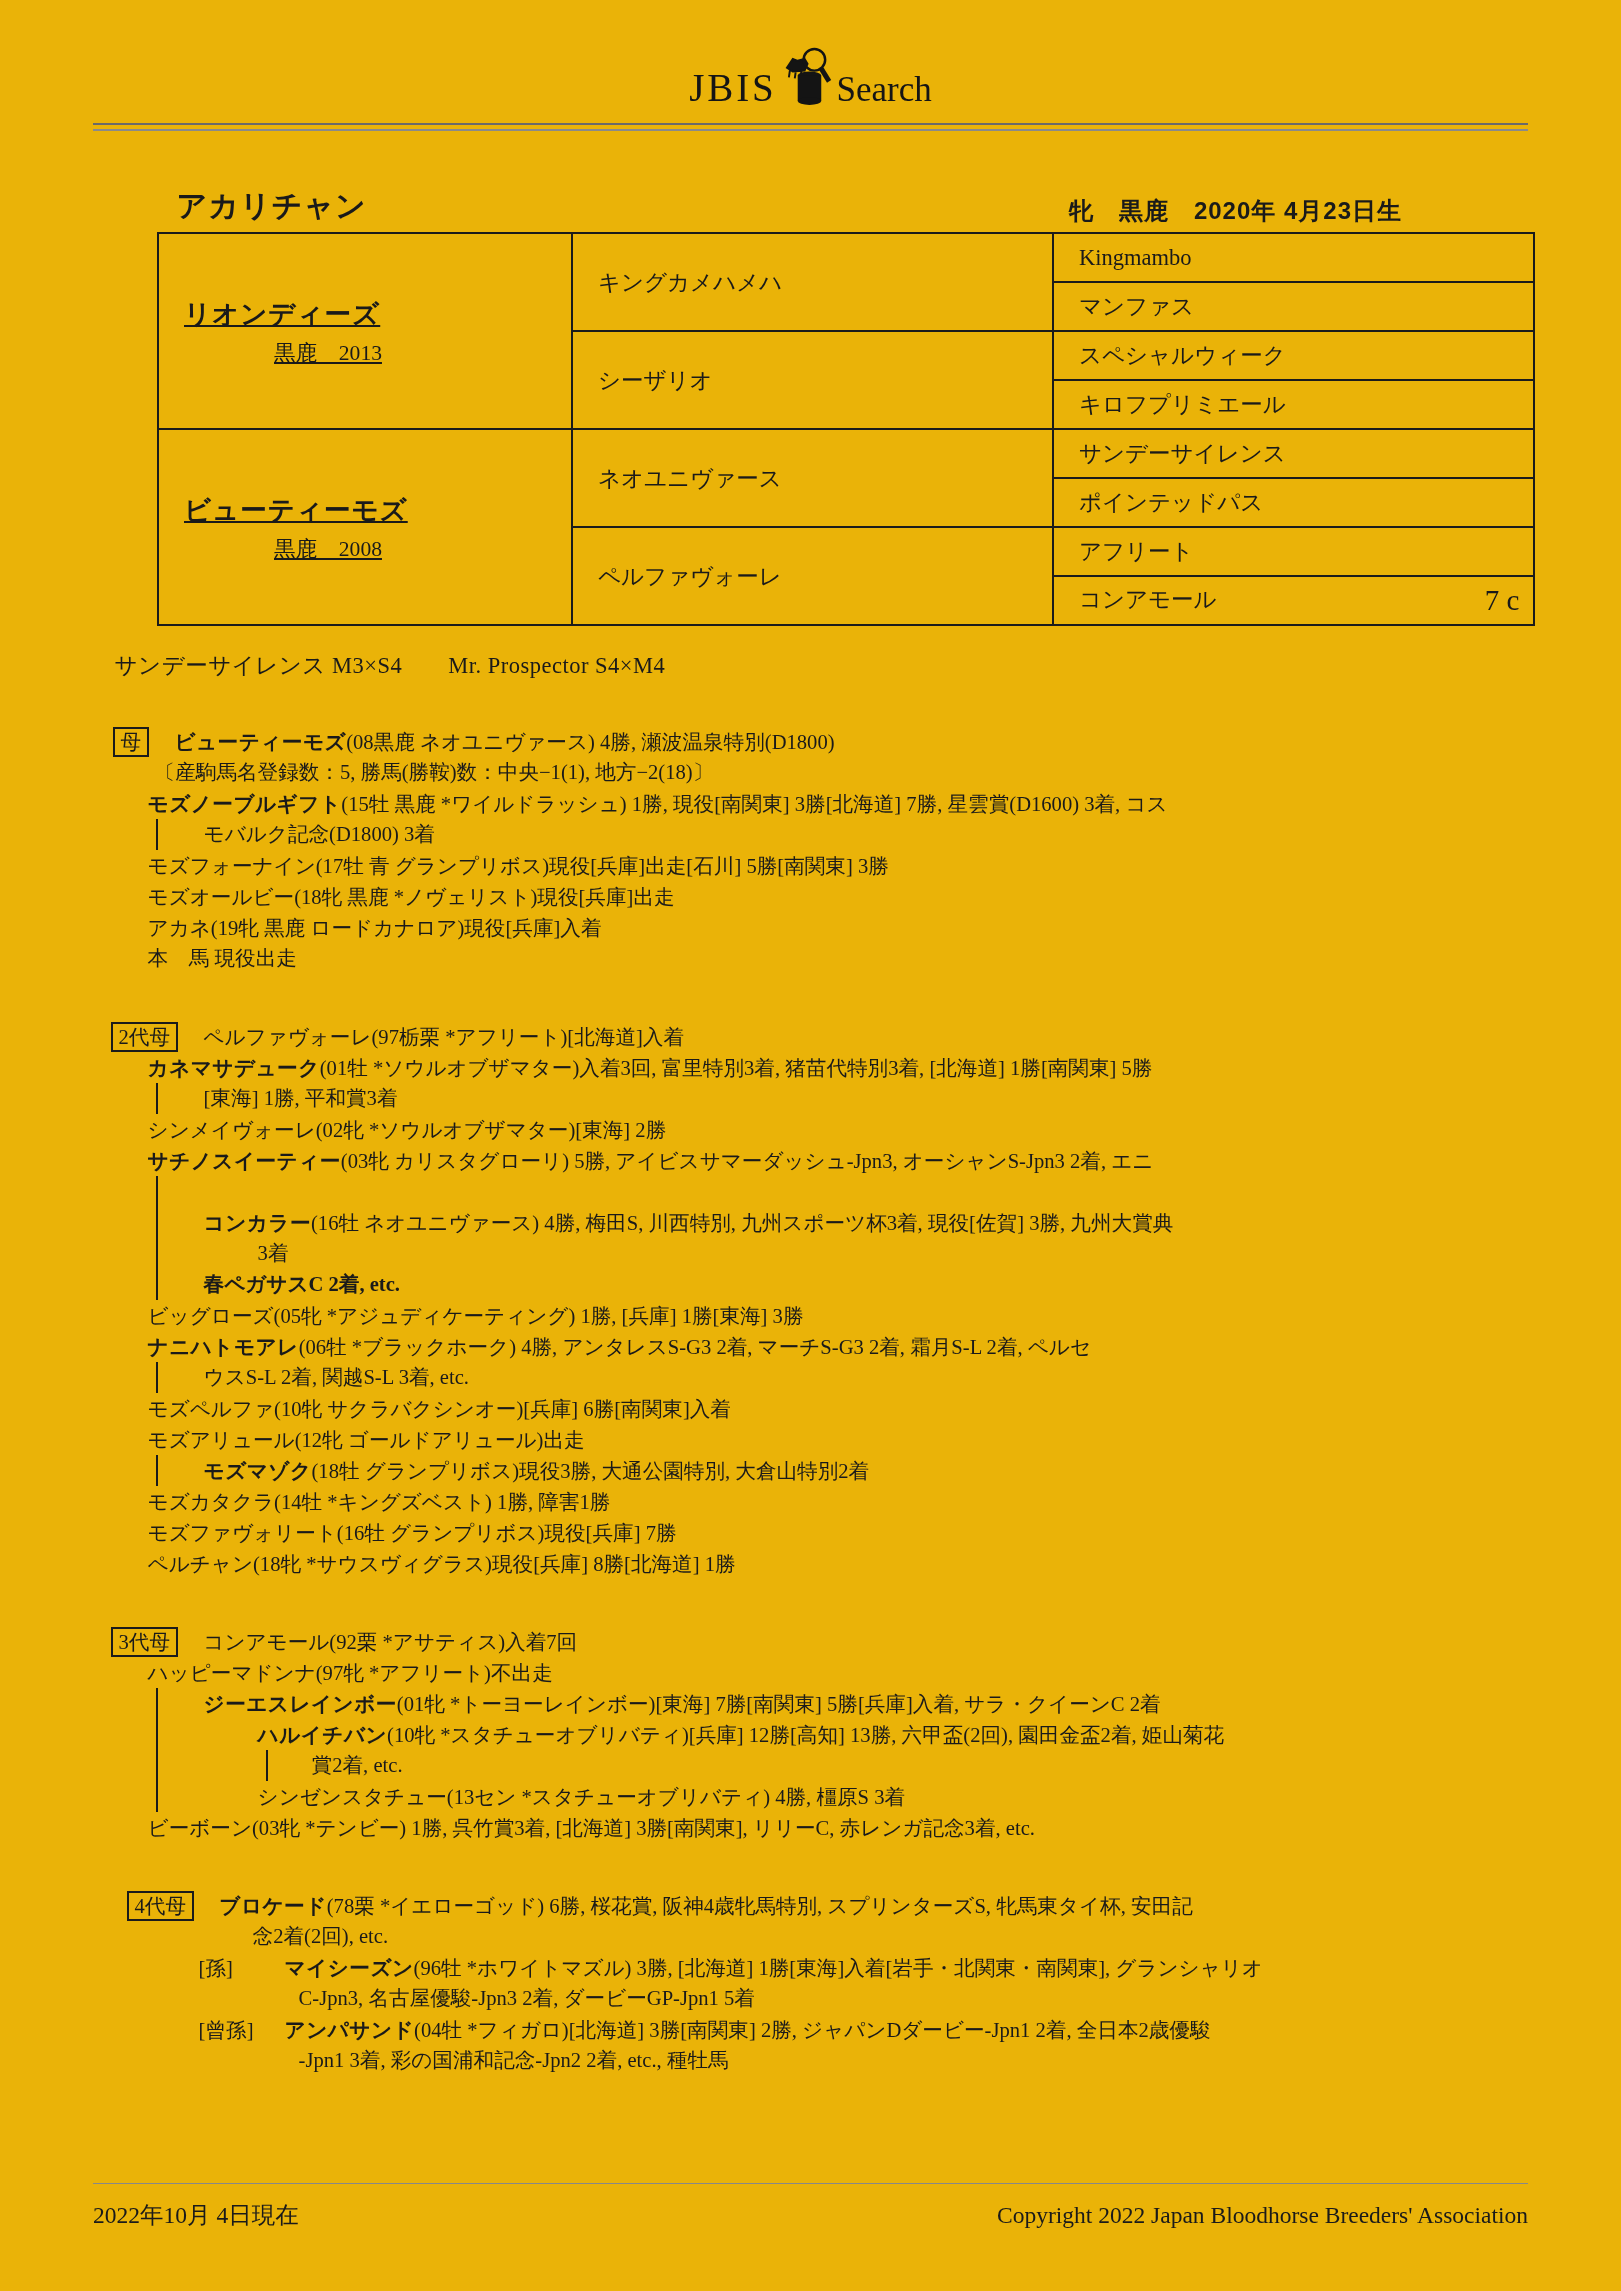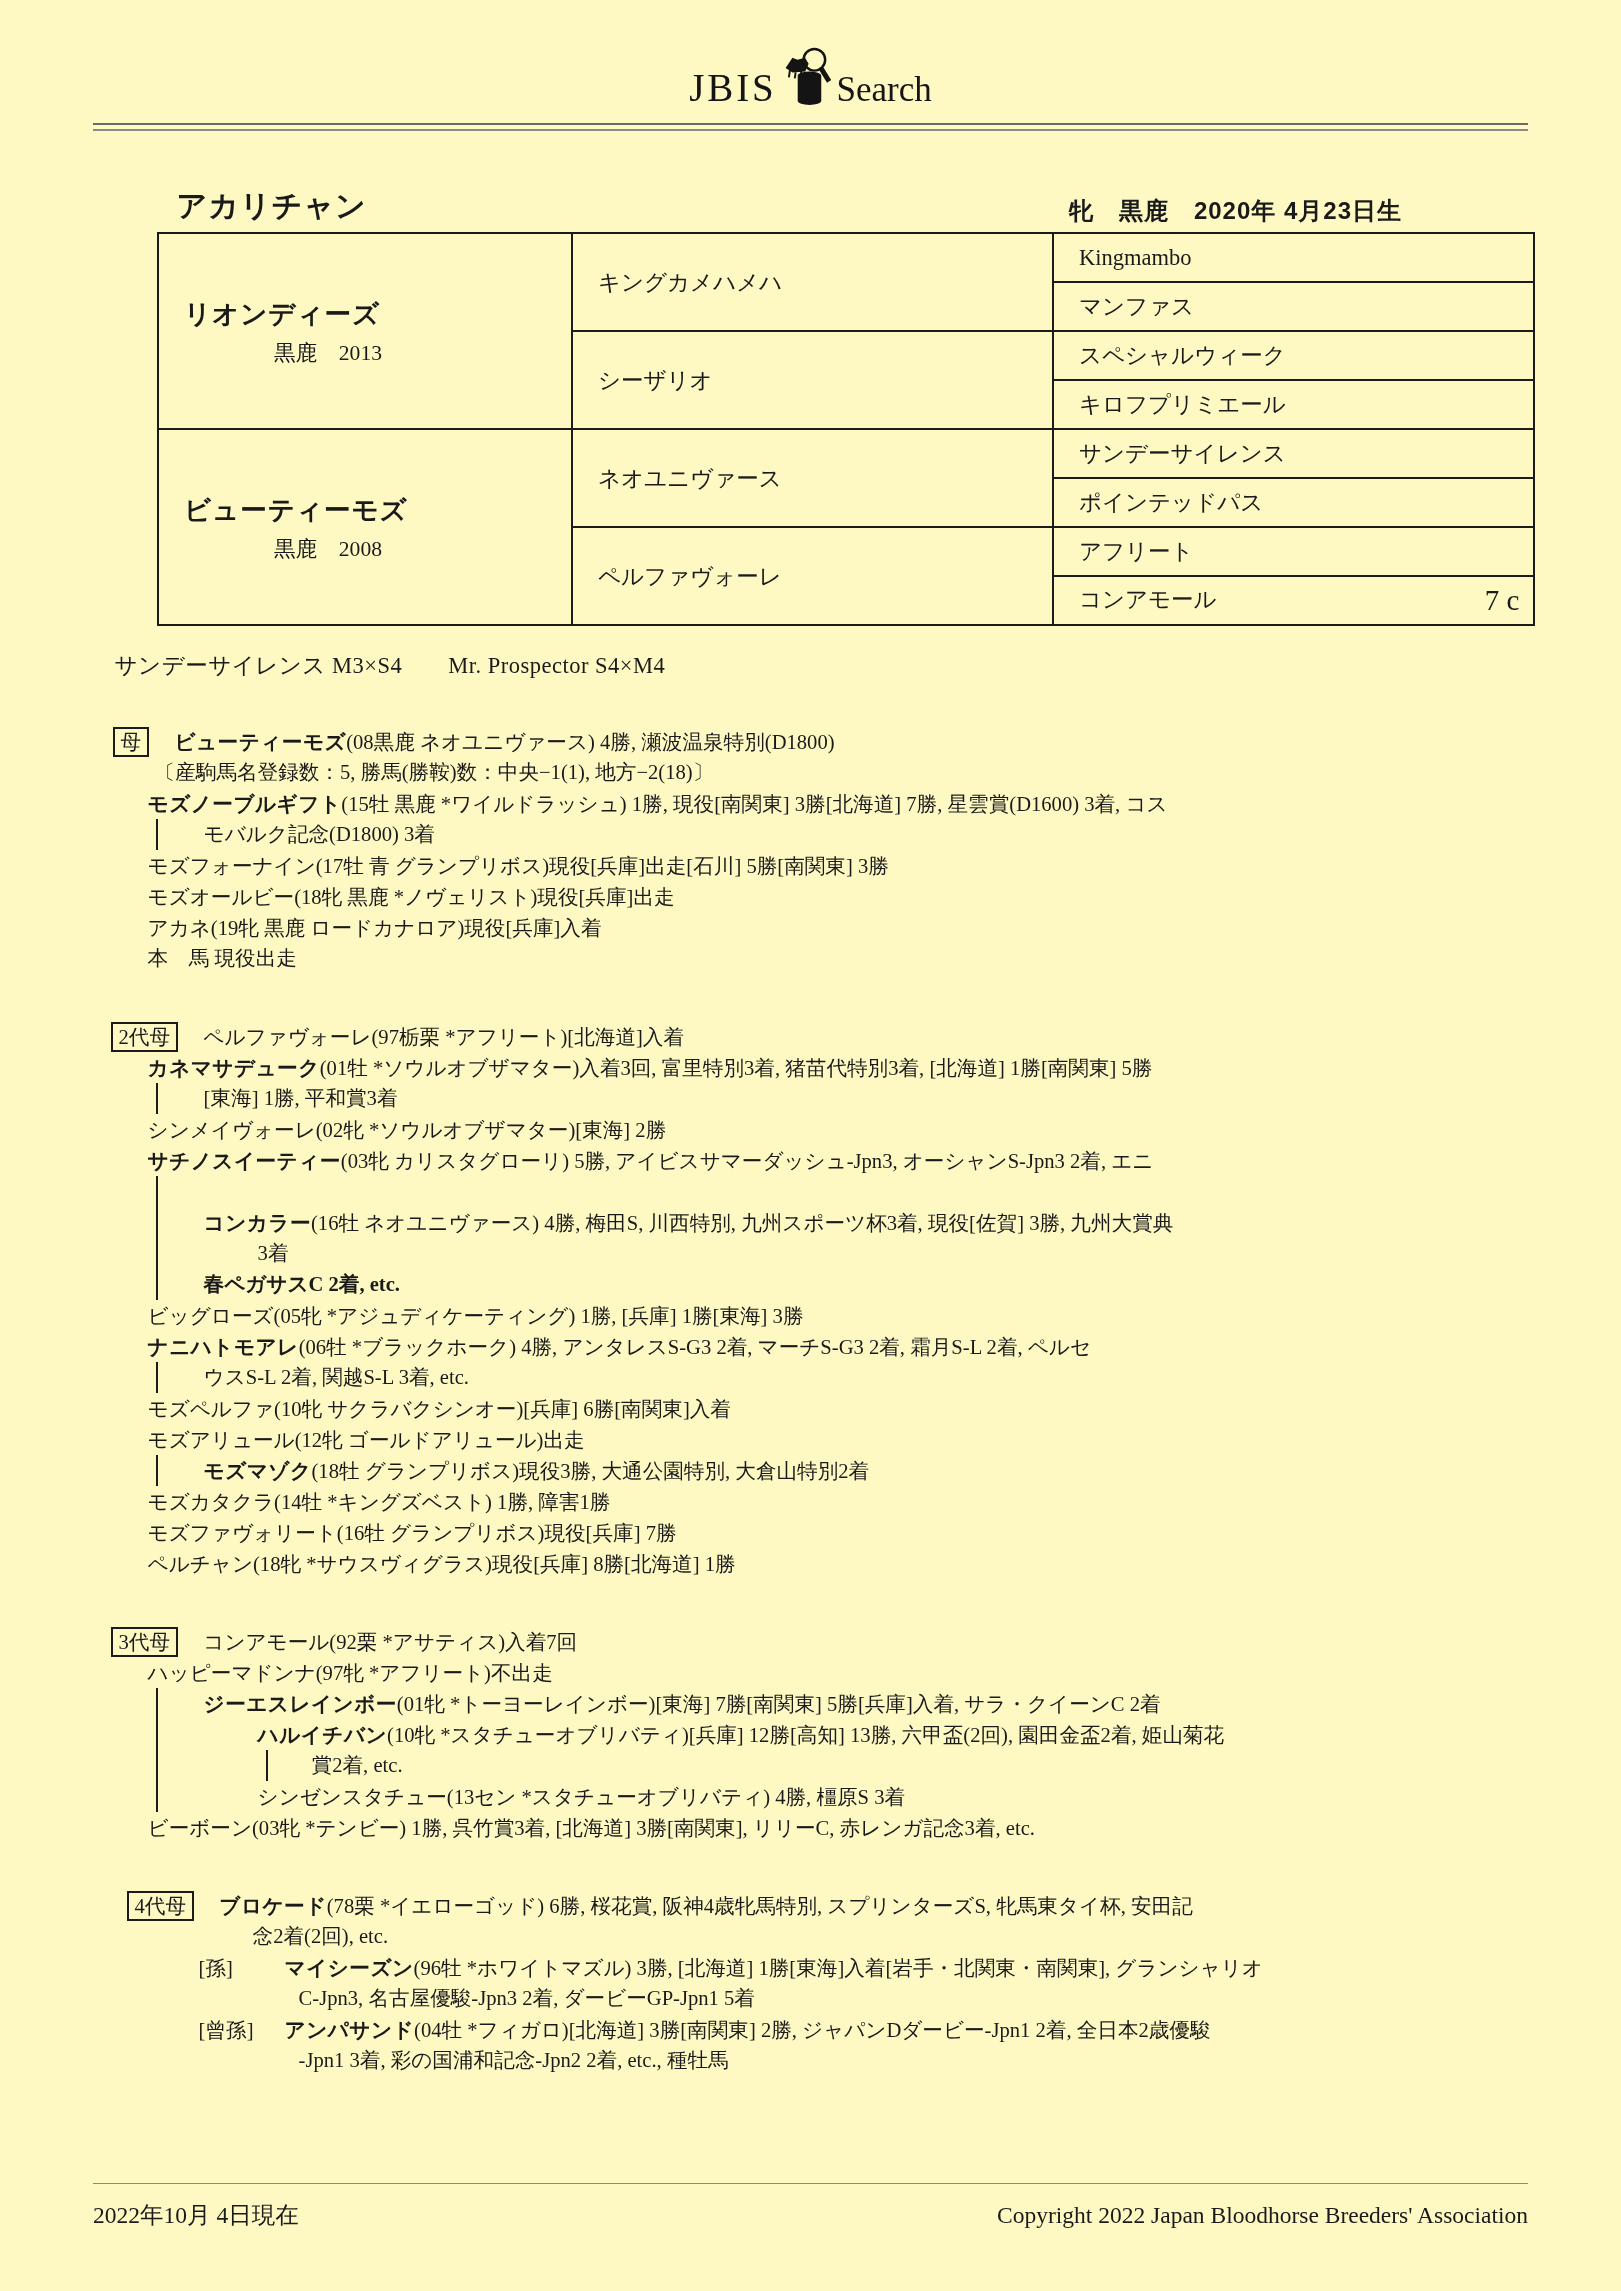--- a/index.html
+++ b/index.html
@@ -1,20 +1,20 @@
 <!DOCTYPE html>
 <html><head>
 <meta charset="utf-8">
 <style>
   html,body{margin:0;padding:0;background:#e8e8e8;}
   .page{
     position:relative;
     width:1621px;height:2292px;
     margin:0 auto;
-    background:#fef9c3;
+    background:#eab308;
     color:#1a1a1a;
     font-family:"Liberation Serif", serif;
     overflow:hidden;
     box-sizing:border-box;
     padding:0 93px;
   }
   
   .logo-row{
     padding-top:33px;
     height:74px;
@@ -62,21 +62,21 @@
   }
   table.ped td{
     border:2px solid #1b1b1b;
     height:47px;
     padding:0 0 0 25px;
     font-size:22.5px;
     vertical-align:middle;
     overflow:hidden;white-space:nowrap;
   }
   table.ped{border:2.9px solid #111;}
-  td.c1{width:387px;}
+  td.c1{width:387px;text-decoration:underline;}
   td.c2{width:454px;}
   td.c3{width:454px;}
   tr.dam-top td{border-top:2.9px solid #111;}
   .parent-cell{display:flex;flex-direction:column;justify-content:center;gap:5.9px;}
   .parent-name{
     font-family:"Liberation Sans", sans-serif;
     font-weight:700;font-size:26.5px;letter-spacing:1px;
   }
   .parent-sub{font-size:21.6px;padding-left:90px;}
   .gp-name,.ggp-name{font-size:22.5px;}

